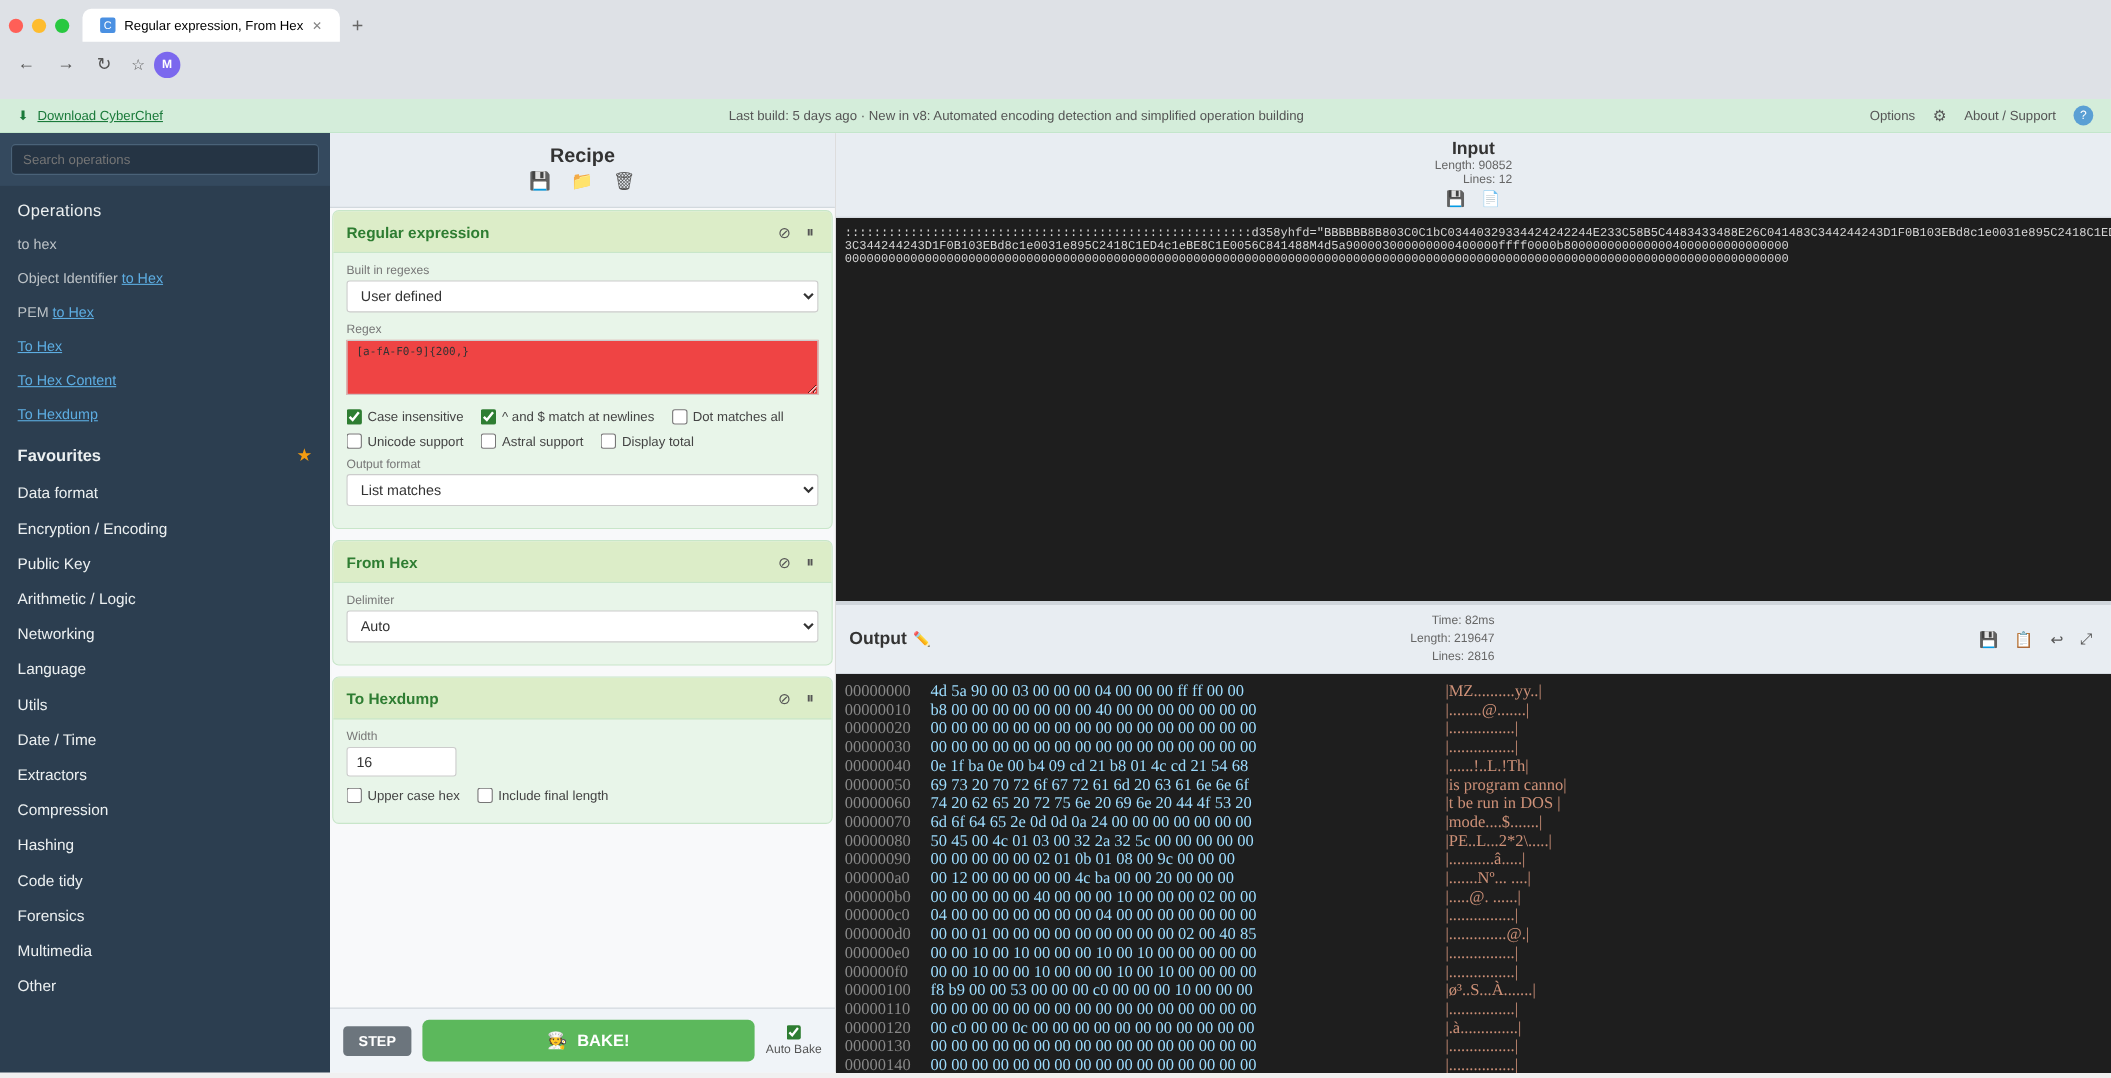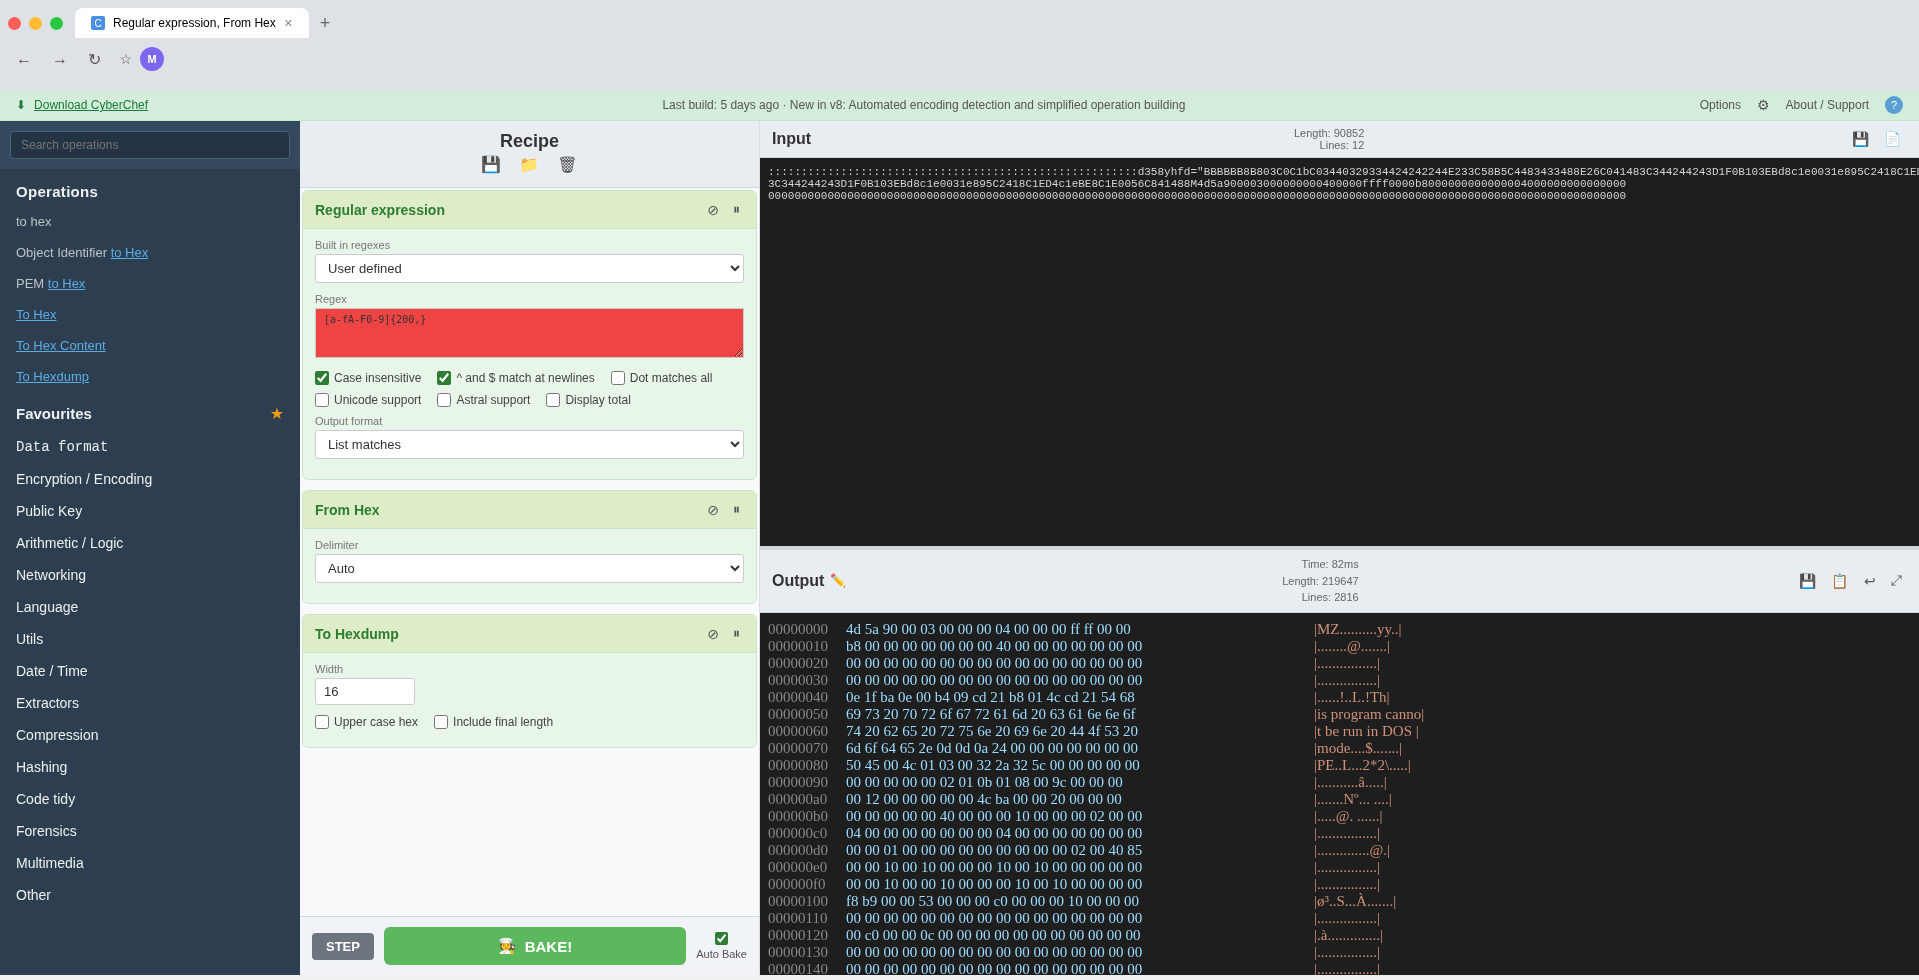--- a/index.html
+++ b/index.html
@@ -107,21 +107,21 @@
       border-radius: 4px;
       border: 1px solid #4a6278;
       background: #253444;
       color: #ecf0f1;
       font-size: 12px;
       outline: none;
     }
     .sidebar-category {
       padding: 14px 16px 6px;
       font-size: 15px;
-      font-weight: 700;
+      font-weight: 400;
       color: #ecf0f1;
       letter-spacing: 0.3px;
     }
     .sidebar-item {
       padding: 8px 16px;
       font-size: 13px;
       color: #bdc3c7;
       cursor: pointer;
       display: flex;
       align-items: center;
@@ -278,20 +278,21 @@
       flex-direction: column;
       background: #fff;
     }
     .io-header {
       display: flex;
       align-items: center;
       justify-content: space-between;
       padding: 6px 12px;
       background: #e8edf2;
       border-bottom: 1px solid #d0d6dc;
+      flex-direction: column;
     }
     .io-title { font-size: 16px; font-weight: 600; color: #333; }
     .io-meta { font-size: 11px; color: #666; text-align: right; }
     .io-actions { display: flex; gap: 5px; }
     .io-btn { background: none; border: none; cursor: pointer; color: #555; font-size: 14px; padding: 3px 5px; border-radius: 3px; }
     .io-divider { height: 4px; background: #d0d6dc; cursor: row-resize; }
     .output-header {
       display: flex;
       align-items: center;
       justify-content: space-between;
@@ -402,21 +403,21 @@
     </div>
     <div class="sidebar-item">
       <span><span style="color:#5dade2;text-decoration:underline;">To Hexdump</span></span>
     </div>
 
     <div class="sidebar-item" style="padding-top: 12px;">
       <span style="font-weight:600; color:#ecf0f1; font-size:15px;">Favourites</span>
       <span class="fav-star">★</span>
     </div>
     <div class="sidebar-item">
-      <span style="font-size:14px; color:#ecf0f1;font-family:Liberation Mono, monospace;">Data format</span>
+      <span style="font-size:14px; color:#ecf0f1;">Data format</span>
     </div>
     <div class="sidebar-item">
       <span style="font-size:14px; color:#ecf0f1;">Encryption / Encoding</span>
     </div>
     <div class="sidebar-item">
       <span style="font-size:14px; color:#ecf0f1;">Public Key</span>
     </div>
     <div class="sidebar-item">
       <span style="font-size:14px; color:#ecf0f1;">Arithmetic / Logic</span>
     </div>

